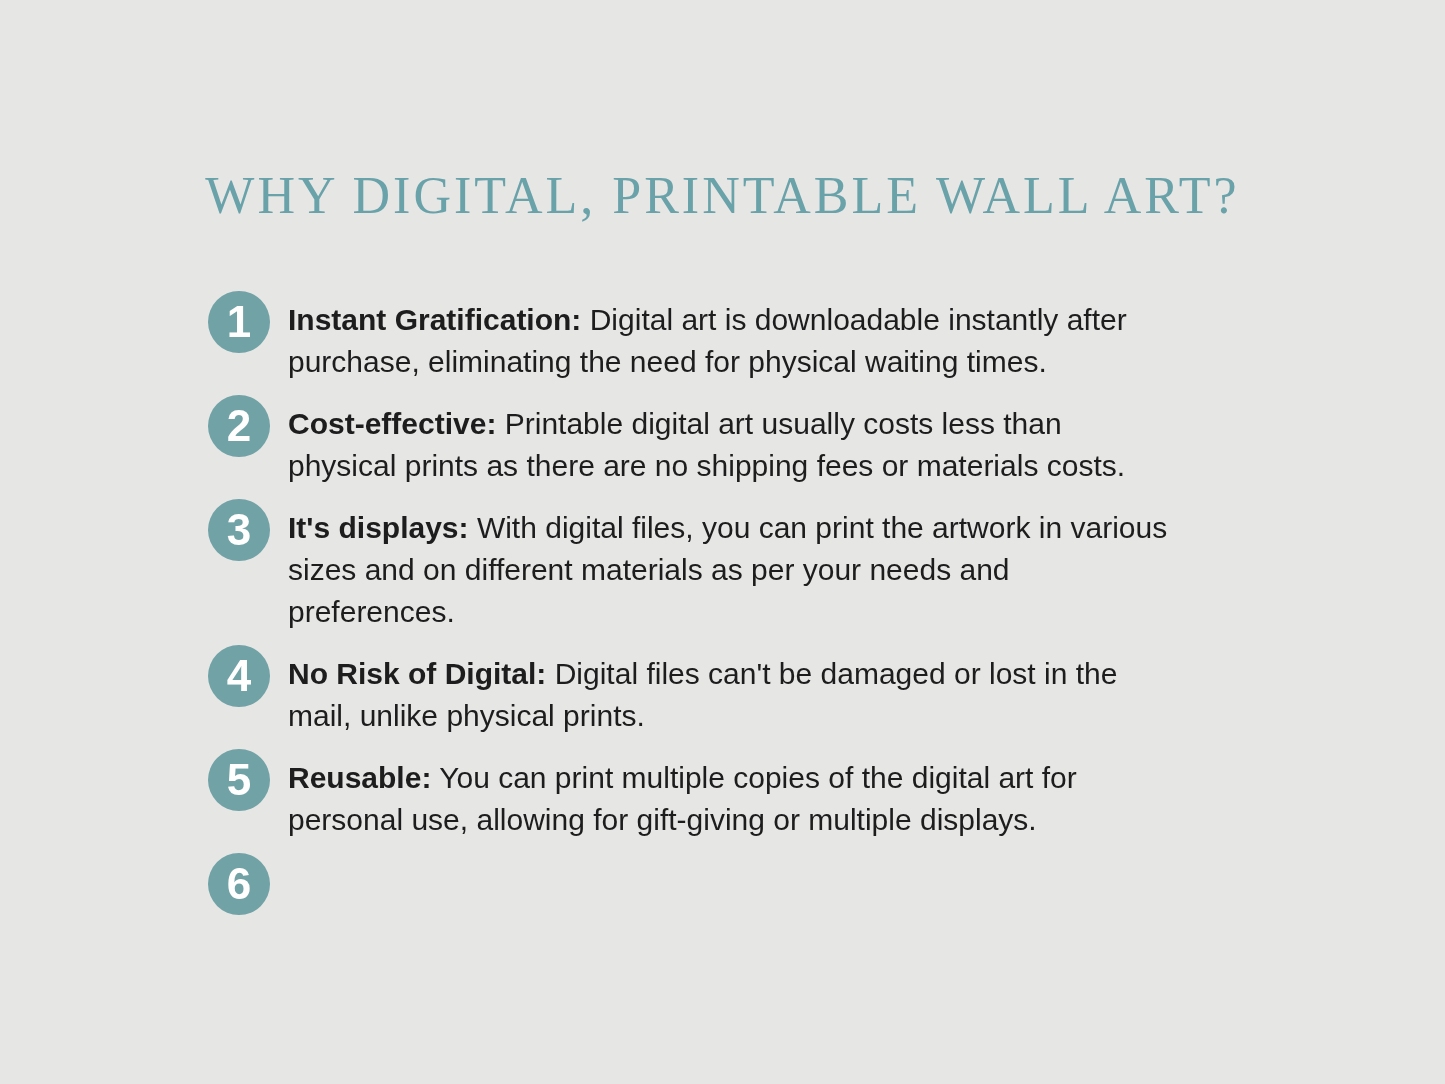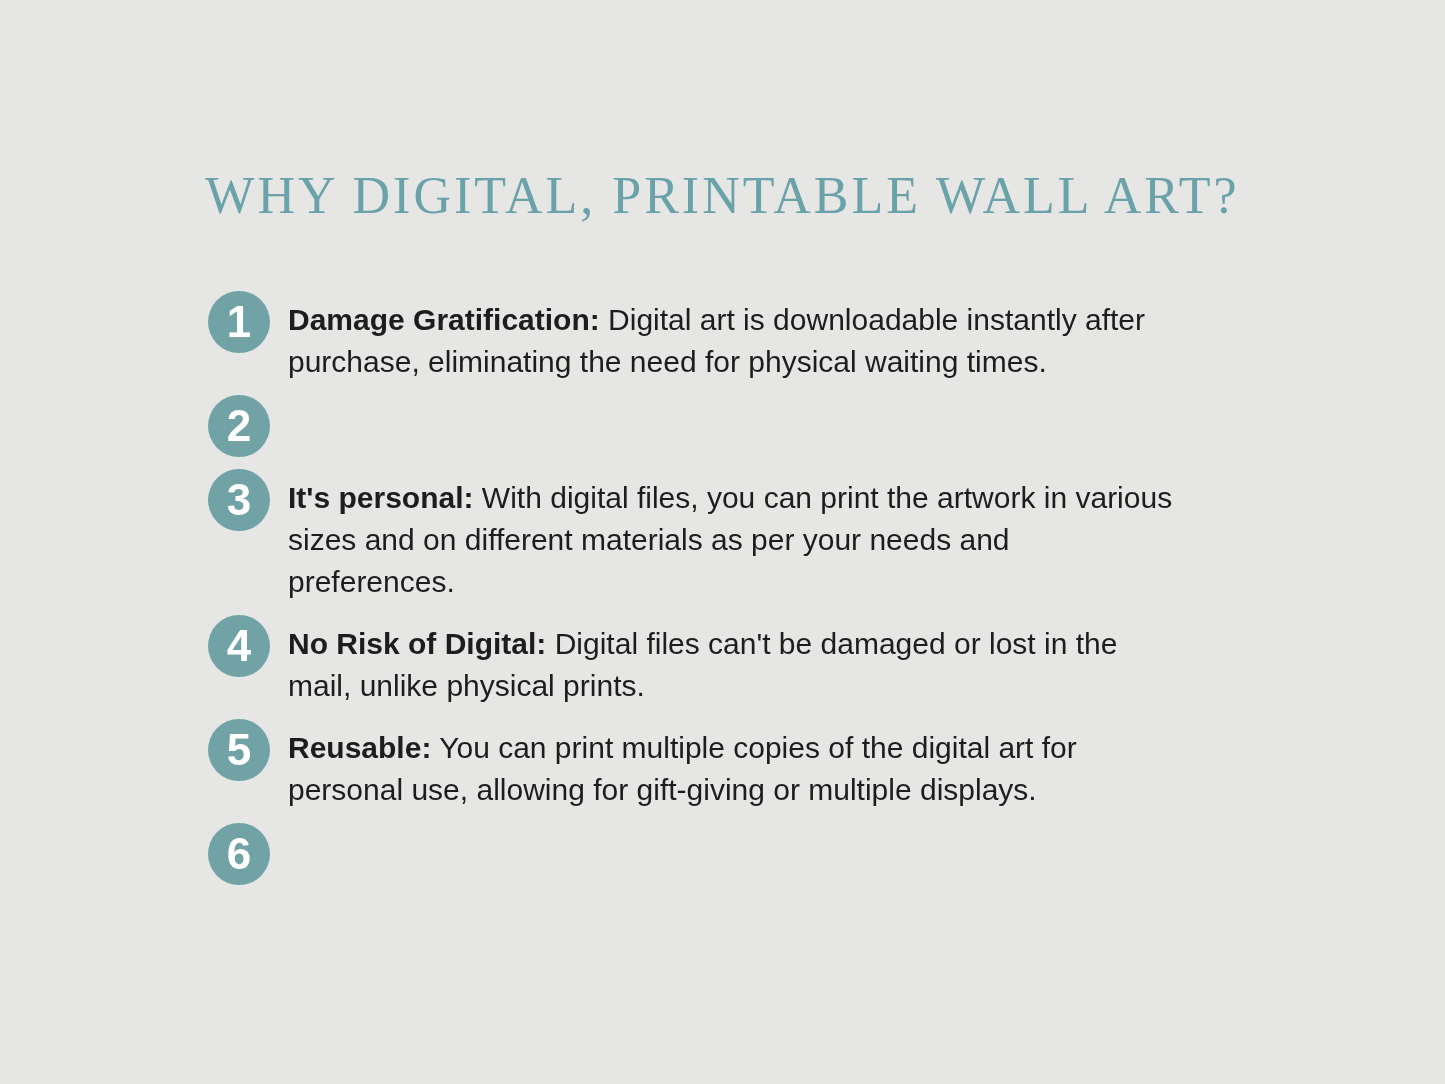--- a/index.html
+++ b/index.html
@@ -66,29 +66,31 @@
   }
 </style>
 </head>
 <body>
 
 <div class="page">
   <h1 class="title">WHY DIGITAL, PRINTABLE WALL ART?</h1>
   <div class="list" id="benefits-list">
       <div class="item">
         <span class="badge">1</span>
-        <span class="item-text"><b class="lead">Damage Gratification:</b> <span>Digital art is downloadable instantly after
+        <span class="item-text"><b class="lead">Instant Gratification:</b> <span>Digital art is downloadable instantly after
 purchase, eliminating the need for physical waiting times.</span></span>
       </div>
       <div class="item">
         <span class="badge">2</span>
+        <span class="item-text"><b class="lead">Cost-effective:</b> <span>Printable digital art usually costs less than
+physical prints as there are no shipping fees or materials costs.</span></span>
       </div>
       <div class="item">
         <span class="badge">3</span>
-        <span class="item-text"><b class="lead">It's personal:</b> <span>With digital files, you can print the artwork in various
+        <span class="item-text"><b class="lead">It's displays:</b> <span>With digital files, you can print the artwork in various
 sizes and on different materials as per your needs and
 preferences.</span></span>
       </div>
       <div class="item">
         <span class="badge">4</span>
         <span class="item-text"><b class="lead">No Risk of Digital:</b> <span>Digital files can't be damaged or lost in the
 mail, unlike physical prints.</span></span>
       </div>
       <div class="item">
         <span class="badge">5</span>

